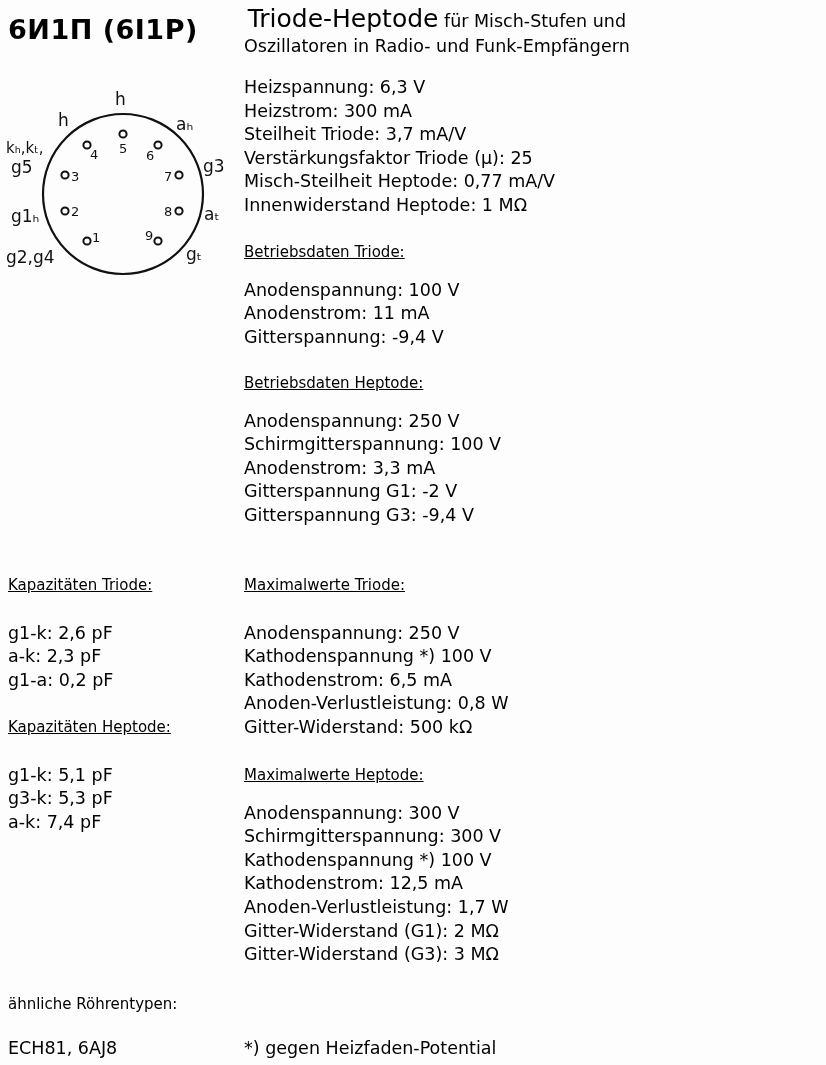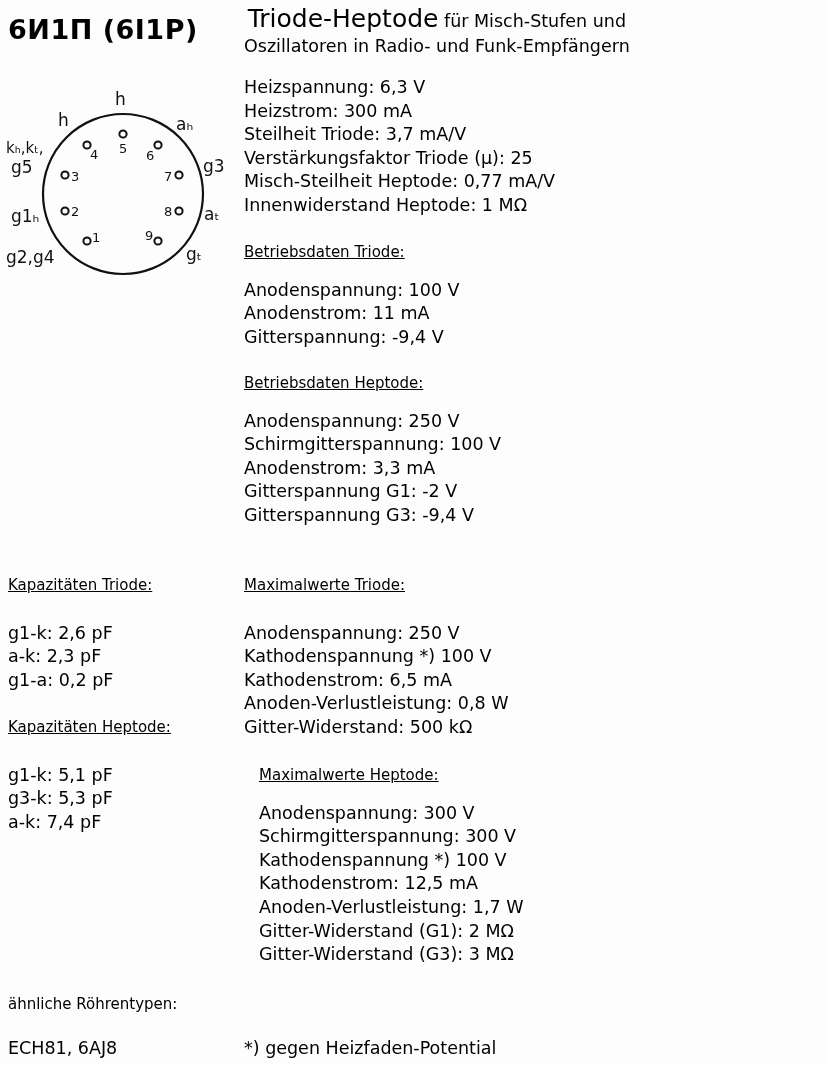--- a/index.html
+++ b/index.html
@@ -94,21 +94,21 @@
 <div class="abs" style="left:244px;top:574px">
   <div class="hdr">Maximalwerte Triode:</div>
   <div style="height:24px"></div>
   <div class="line">Anodenspannung: 250 V</div>
   <div class="line">Kathodenspannung *) 100 V</div>
   <div class="line">Kathodenstrom: 6,5 mA</div>
   <div class="line">Anoden-Verlustleistung: 0,8 W</div>
   <div class="line">Gitter-Widerstand: 500 kΩ</div>
 </div>
 
-<div class="abs" style="left:259px;top:764px">
+<div class="abs" style="left:244px;top:764px">
   <div class="hdr">Maximalwerte Heptode:</div>
   <div style="height:14px"></div>
   <div class="line">Anodenspannung: 300 V</div>
   <div class="line">Schirmgitterspannung: 300 V</div>
   <div class="line">Kathodenspannung *) 100 V</div>
   <div class="line">Kathodenstrom: 12,5 mA</div>
   <div class="line">Anoden-Verlustleistung: 1,7 W</div>
   <div class="line">Gitter-Widerstand (G1): 2 MΩ</div>
   <div class="line">Gitter-Widerstand (G3): 3 MΩ</div>
 </div>

